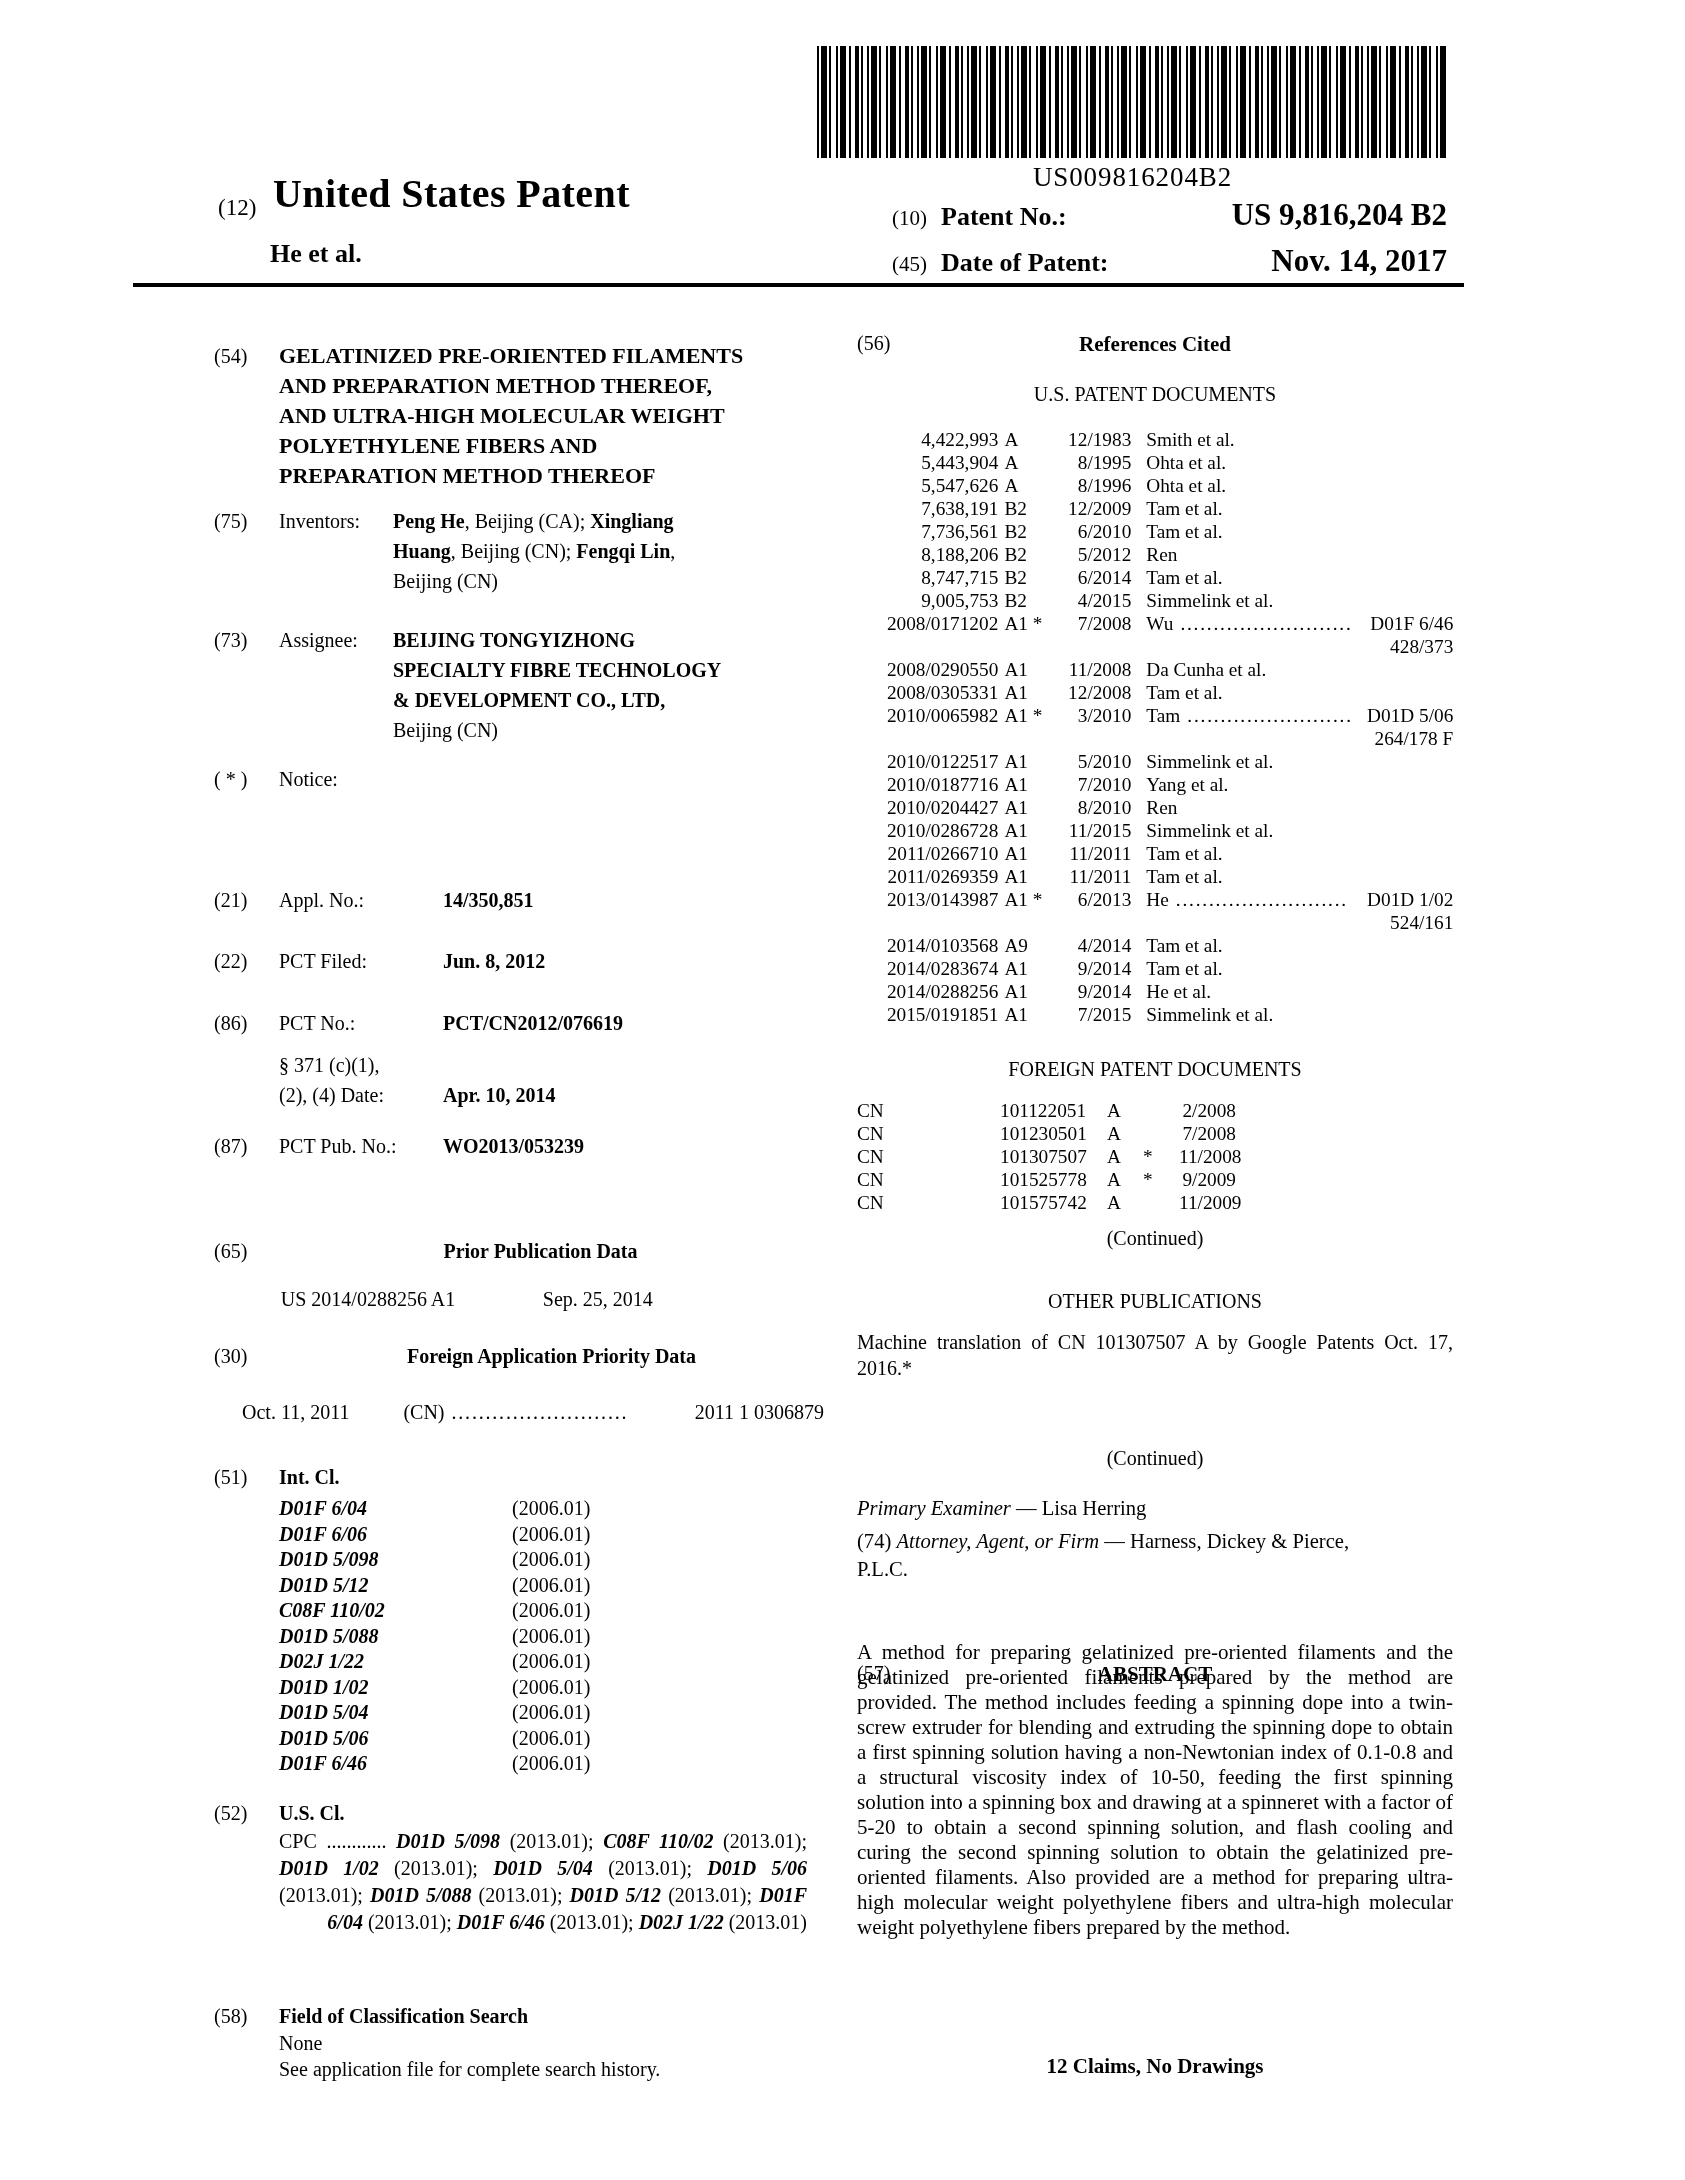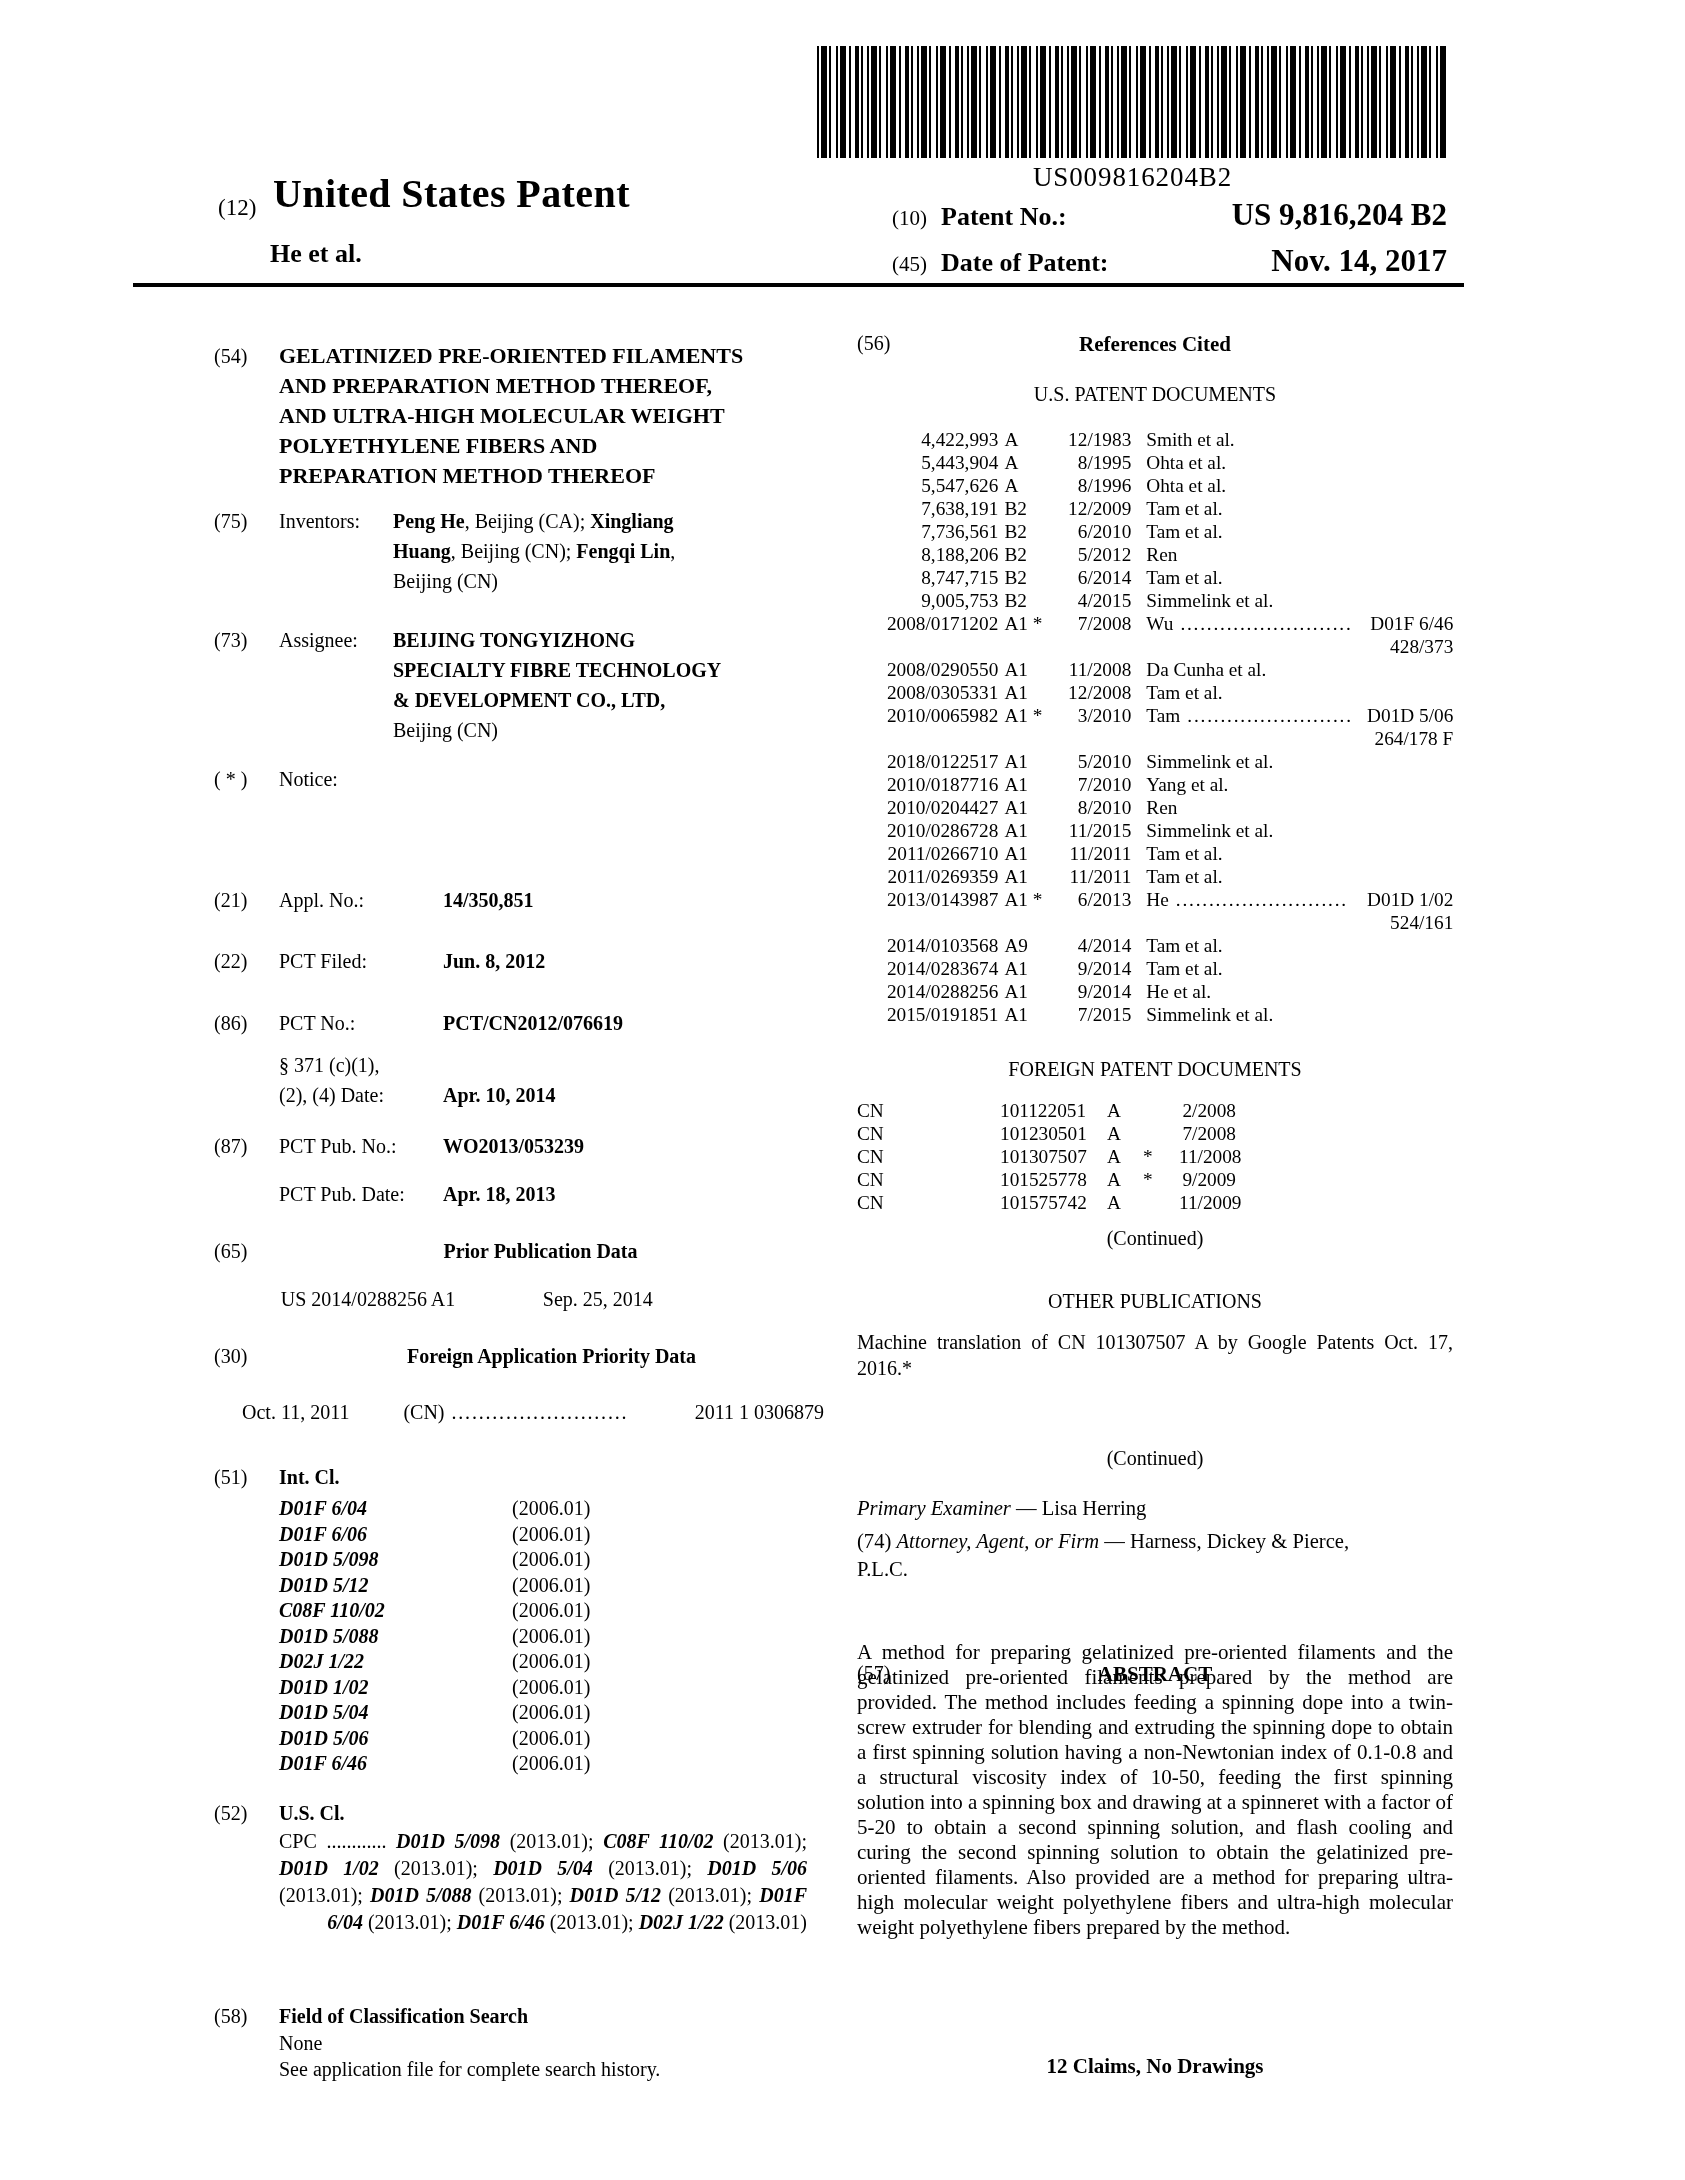--- a/index.html
+++ b/index.html
@@ -186,24 +186,20 @@
       </div>
     </div>
 
     <div class="ls s87">
       <span class="num">(87)</span>
       <div>
         <div class="kv2">
           <span>PCT Pub. No.:</span>
           <span class="val-b">WO2013/053239</span>
         </div>
-        <div class="kv2 pubdate-row">
-          <span>PCT Pub. Date:</span>
-          <span class="val-b">Apr. 18, 2013</span>
-        </div>
       </div>
     </div>
 
     <div class="ls s65">
       <span class="num">(65)</span>
       <div>
         <div class="c-heading">Prior Publication Data</div>
         <div class="pp-line">
           <span>US 2014/0288256 A1</span>
           <span>Sep. 25, 2014</span>
@@ -458,21 +454,21 @@
         <span class="us-name">
           <span class="us-name-line">
             <span>Tam</span>
             <span class="dots">.........................</span>
             <span class="us-cls">D01D 5/06</span>
           </span>
           <span class="us-cls2">264/178 F</span>
         </span>
       </div>
         <div class="us-row">
-        <span class="us-num">2018/0122517</span>
+        <span class="us-num">2010/0122517</span>
         <span class="us-kind">A1</span>
         <span class="us-date">5/2010</span>
         <span class="us-name">
           <span class="us-name-line">
             <span>Simmelink et al.</span>
             <span class="dots"></span>
             <span class="us-cls"></span>
           </span>
           <span class="us-cls2"></span>
         </span>

